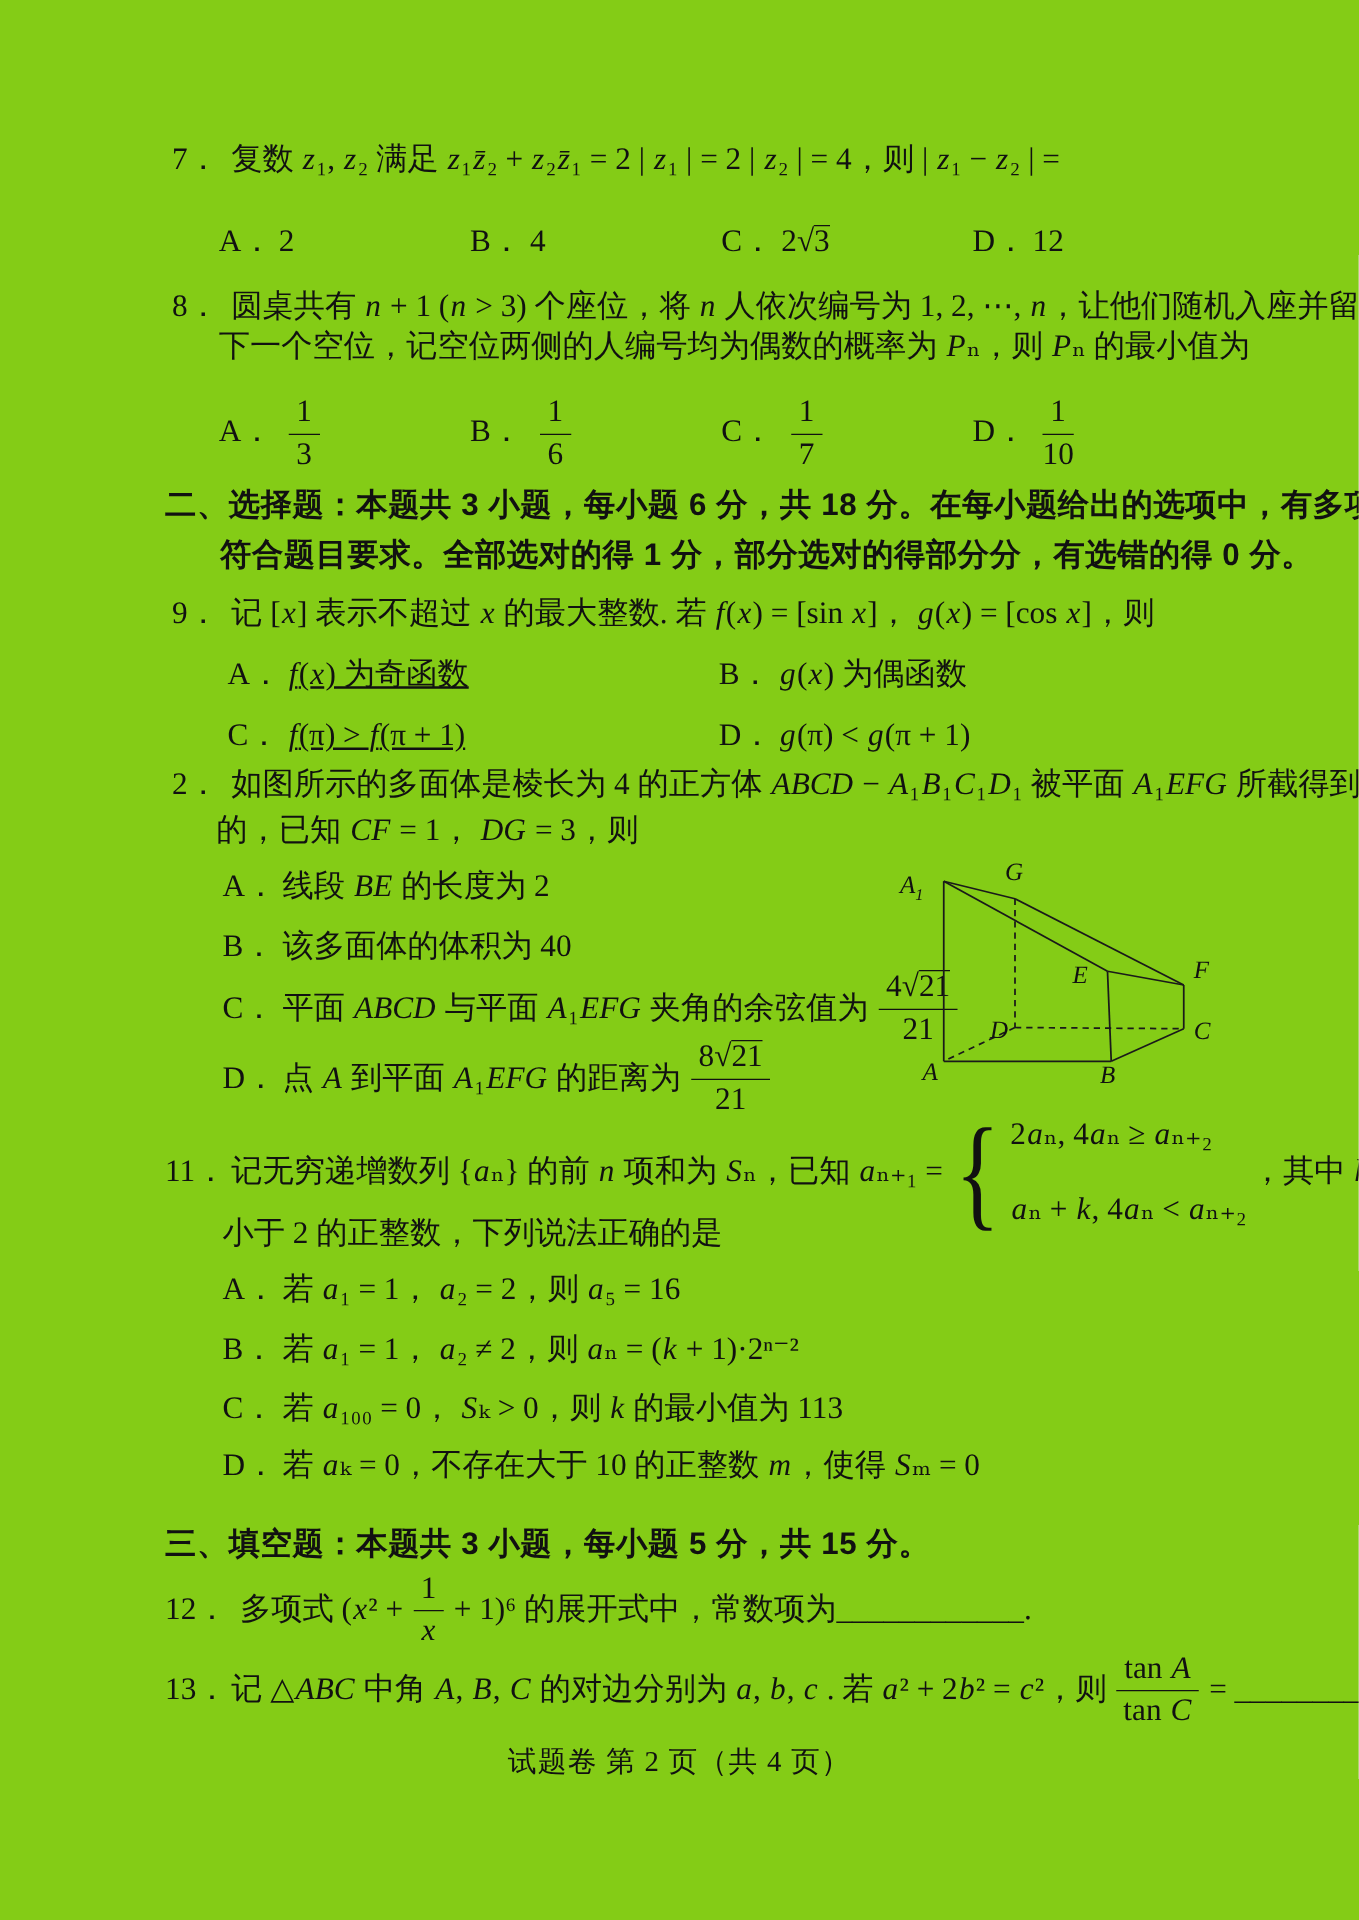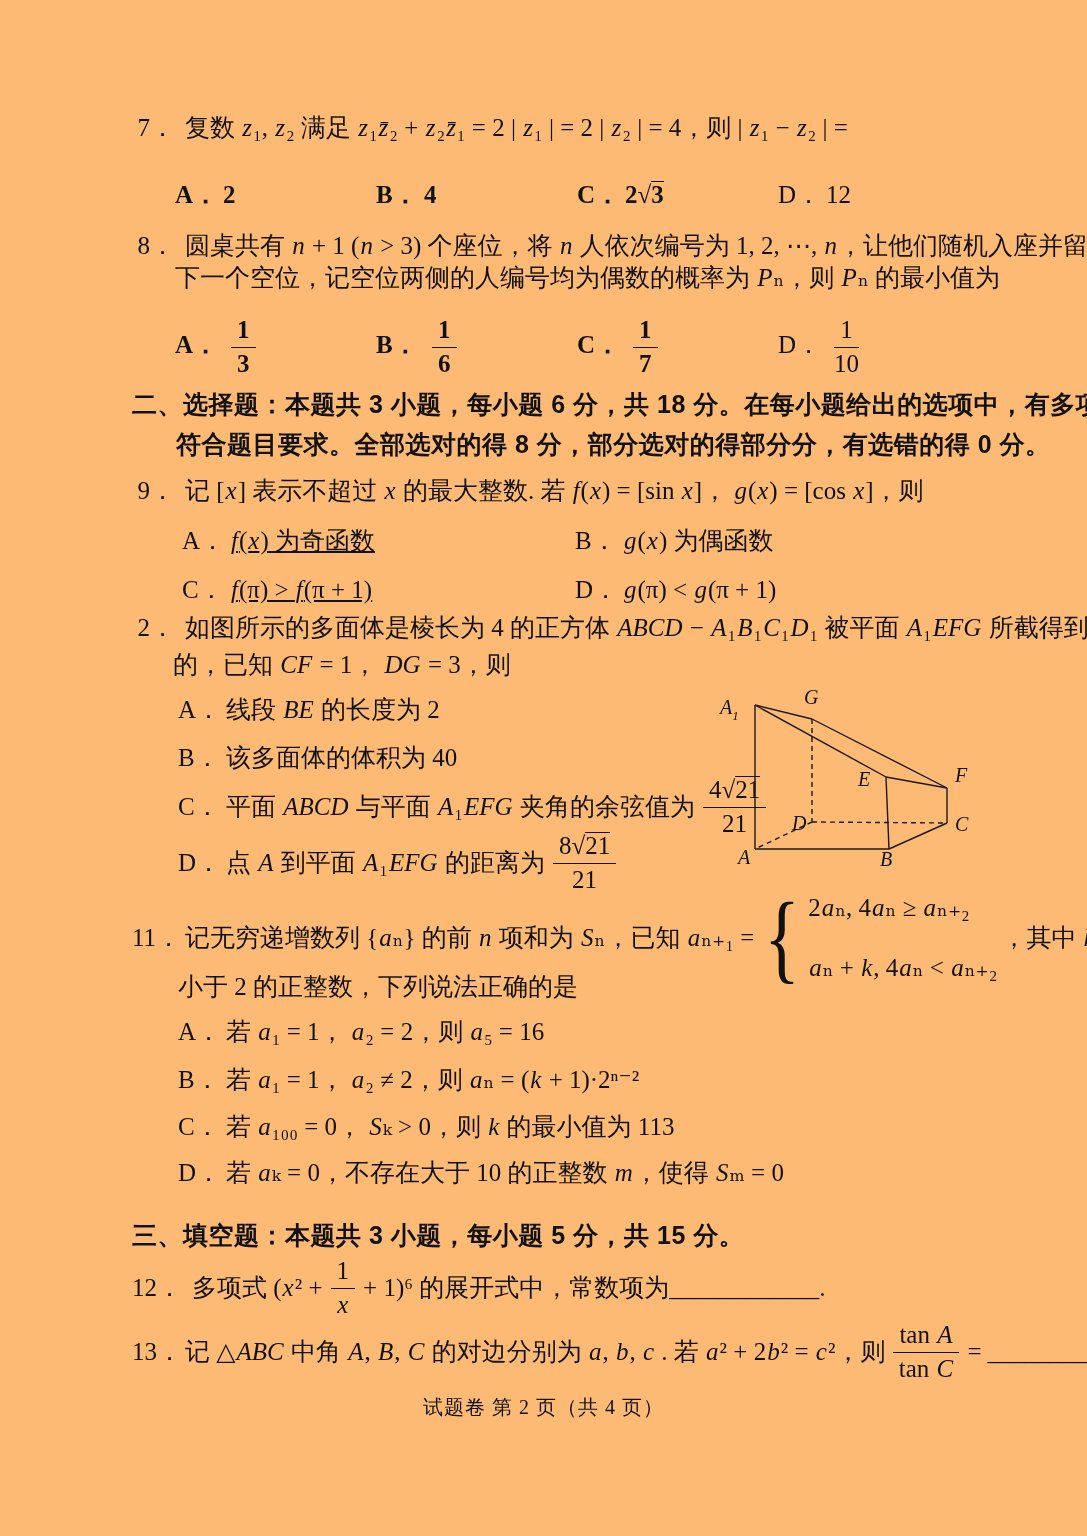--- a/index.html
+++ b/index.html
@@ -1,39 +1,39 @@
 <!DOCTYPE html>
 <html><head>
 <meta charset="utf-8">
 <style>
   html,body{margin:0;padding:0;background:#e8e8e8;}
   .page{
     position:relative; width:1087px; height:1536px; margin:0 auto;
-    background:#fdba74; color:#111;
+    background:#84cc16; color:#111;
     font-family:"Liberation Serif","DejaVu Serif","DejaVu Sans",serif;
     font-size:25px; overflow:hidden;
   }
   .line{position:absolute; left:132px; right:40px; height:36px; line-height:36px; white-space:nowrap;}
   .rowc{display:flex; align-items:center;}
   .qnum{display:inline-block; min-width:43px; text-align:right; margin-right:10px;}
   .olabel{display:inline-block; min-width:48px;}
   .opt{display:inline-block; vertical-align:middle;}
-  .w201{width:201px;font-weight:bold;}
+  .w201{width:201px;}
   .w393{width:393px;text-decoration:underline;}
   i.v{font-family:"Liberation Serif","DejaVu Serif",serif; font-style:italic; padding:0 1px;}
   .bold{font-weight:700; font-family:"Liberation Sans","DejaVu Sans",sans-serif; letter-spacing:0.5px;}
   .frac{display:inline-flex; flex-direction:column; align-items:center; vertical-align:middle;
         margin:0 8px; line-height:1.15;}
   .frac .top{border-bottom:1.6px solid #111; padding:0 6px 2px;}
   .frac .bot{padding-top:2px;}
   .vin{display:inline-block; border-top:1.6px solid #111; line-height:1.05;}
   .cases{display:inline-flex; align-items:center; margin:0 4px;}
   .brace{font-size:100px; font-weight:300; line-height:86px; transform:scaleX(.75); transform-origin:center;}
   .case-col{display:inline-flex; flex-direction:column; row-gap:24px; margin-left:2px;}
-  .footer{position:absolute; top:1394px; left:0; width:100%; text-align:center; font-size:20px; letter-spacing:1px;}
+  .footer{position:absolute; top:1394px; left:0; width:100%; text-align:center; font-size:23px; letter-spacing:1px;}
   .fig{position:absolute; left:710px; top:686px;}
   svg text{font-family:"Liberation Serif","DejaVu Serif",serif; font-style:italic; font-size:20px; fill:#111;}
 </style>
 </head>
 <body>
 
 <div class="page">
 
   <div class="line" style="top:110px">
     <span class="qnum">7．</span><span class="m">复数 <i class="v">z</i>₁, <i class="v">z</i>₂ 满足 <i class="v">z</i>₁<i class="v">z̄</i>₂ + <i class="v">z</i>₂<i class="v">z̄</i>₁ = 2 | <i class="v">z</i>₁ | = 2 | <i class="v">z</i>₂ | = 4，则 | <i class="v">z</i>₁ − <i class="v">z</i>₂ | =</span>
@@ -64,21 +64,21 @@
       <span class="opt rowc"><span class="olabel">D．</span><span class="frac">
           <span class="top">1</span>
           <span class="bot">10</span>
         </span></span>
   </div>
 
   <div class="line bold" style="top:386px">
     <span>二、</span><span>选择题：本题共 3 小题，每小题 6 分，共 18 分。在每小题给出的选项中，有多项</span>
   </div>
   <div class="line bold" style="top:426px; left:176px">
-    <span>符合题目要求。全部选对的得 8 分，部分选对的得部分分，有选错的得 0 分。</span>
+    <span>符合题目要求。全部选对的得 1 分，部分选对的得部分分，有选错的得 0 分。</span>
   </div>
 
   <div class="line" style="top:473px">
     <span class="qnum">9．</span><span class="m">记 [<i class="v">x</i>] 表示不超过 <i class="v">x</i> 的最大整数. 若 <i class="v">f</i>(<i class="v">x</i>) = [sin <i class="v">x</i>]， <i class="v">g</i>(<i class="v">x</i>) = [cos <i class="v">x</i>]，则</span>
   </div>
   <div class="line" style="top:521px; left:182px">
     <span class="opt w393"><span class="olabel">A．</span><span class="m"><i class="v">f</i>(<i class="v">x</i>) 为奇函数</span></span><span class="opt"><span class="olabel">B．</span><span class="m"><i class="v">g</i>(<i class="v">x</i>) 为偶函数</span></span>
   </div>
   <div class="line" style="top:570px; left:182px">
     <span class="opt w393"><span class="olabel">C．</span><span class="m"><i class="v">f</i>(π) &gt; <i class="v">f</i>(π + 1)</span></span><span class="opt"><span class="olabel">D．</span><span class="m"><i class="v">g</i>(π) &lt; <i class="v">g</i>(π + 1)</span></span>

